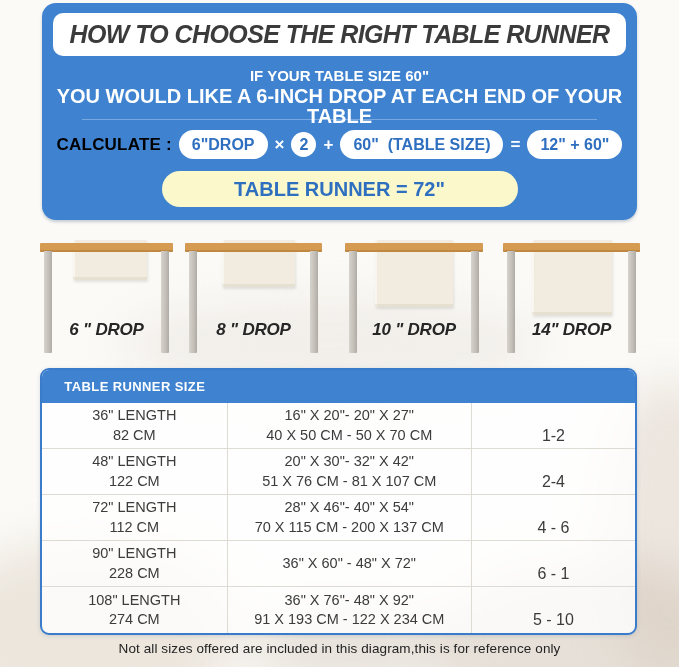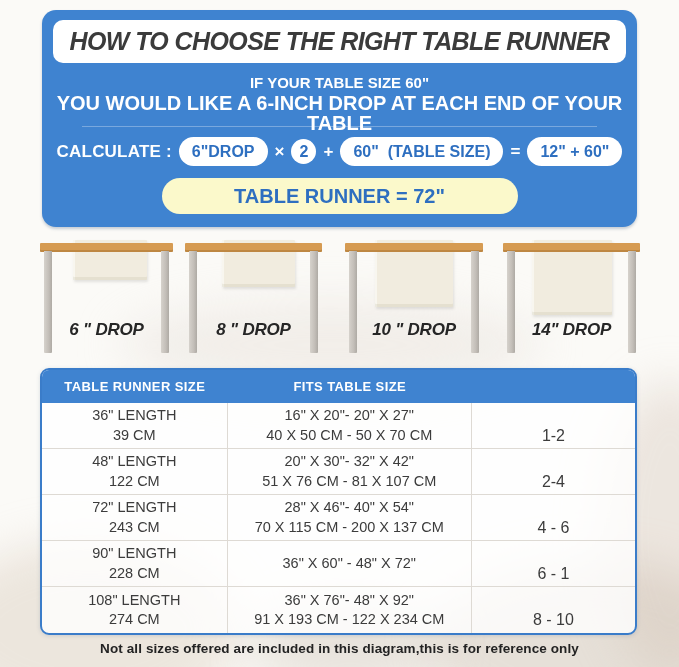--- a/index.html
+++ b/index.html
@@ -16,21 +16,20 @@
   .blob.c{left:120px;top:300px;width:420px;height:90px;background:rgba(231,225,217,.45);}
   .blob.d{left:600px;top:380px;width:140px;height:300px;background:rgba(208,193,178,.35);}
   .blob.e{left:250px;top:600px;width:200px;height:90px;background:rgba(190,175,158,.30);}
 
   
   .panel{
     position:absolute;left:42px;top:3px;width:595px;height:217px;
     background:var(--panel-blue,#3f83d0);
     border-radius:14px;
     box-shadow:0 2px 3px rgba(40,70,110,.25);
-    margin-top:7px;
   }
   .title-box{
     position:absolute;left:11px;top:10px;width:573px;height:43px;
     background:#ffffff;border-radius:10px;
     display:flex;align-items:center;justify-content:center;
   }
   .title-box .t{
     font-size:25px;font-weight:800;font-style:italic;color:#3b3b3b;
     letter-spacing:-0.6px;white-space:nowrap;
   }
@@ -41,21 +40,21 @@
   .subtitle .l1{font-size:15px;line-height:20px;}
   .subtitle .l2{font-size:20px;line-height:20px;}
   .panel-divider{
     position:absolute;left:40px;top:116px;width:515px;height:1px;
     background:rgba(255,255,255,.30);
   }
   .formula-row{
     position:absolute;left:0;top:127px;width:100%;
     display:flex;align-items:center;justify-content:center;gap:7px;
   }
-  .calc-label{color:#ffffff;font-size:17px;font-weight:800;letter-spacing:.2px;white-space:pre;}
+  .calc-label{color:#000000;font-size:17px;font-weight:800;letter-spacing:.2px;white-space:pre;}
   .pill{
     background:#ffffff;color:var(--pill-blue,#2e6fc0);
     border-radius:15px;height:29px;display:flex;align-items:center;justify-content:center;
     padding:0 13px;font-size:16px;font-weight:800;white-space:pre;
   }
   .op{color:#ffffff;font-size:17px;font-weight:800;}
   .circle{
     background:#ffffff;color:var(--pill-blue,#2e6fc0);
     width:25px;height:25px;border-radius:50%;
     display:flex;align-items:center;justify-content:center;
@@ -127,21 +126,21 @@
   .tcell{
     display:flex;flex-direction:column;align-items:center;justify-content:center;
     border-right:1px solid #dedad4;
     color:#3c3c3c;font-size:14.5px;line-height:1.32;
     text-align:center;white-space:pre;
   }
   .tcell.last{border-right:none;font-size:16px;margin-top:20px;}
 
   .footer-note{
     position:absolute;left:0;top:641px;width:100%;text-align:center;
-    font-size:13.5px;font-weight:700;color:#232323;letter-spacing:.1px;
+    font-size:13.5px;font-weight:400;color:#232323;letter-spacing:.1px;
   }
 </style>
 </head>
 <body>
 
 <div class="stage">
 
   <div class="blob a"></div>
   <div class="blob b"></div>
   <div class="blob c"></div>
@@ -195,46 +194,45 @@
     <div class="runner"></div>
     <div class="top"></div>
     <div class="leg l"></div>
     <div class="leg r"></div>
     <div class="dlabel">14" DROP</div>
   </div>
 
   <div class="size-table">
     <div class="thead">
       <div class="hcell">TABLE RUNNER SIZE</div>
-      <div class="hcell">FITS TABLE SIZE</div>
     </div>
     <div class="tbody">
         <div class="trow">
-          <div class="tcell"><span>36" LENGTH</span><span>39 CM</span></div>
+          <div class="tcell"><span>36" LENGTH</span><span>82 CM</span></div>
           <div class="tcell"><span>16" X 20"- 20" X 27"</span><span>40 X 50 CM - 50 X 70 CM</span></div>
           <div class="tcell last"><span>1-2</span></div>
         </div>
         <div class="trow">
           <div class="tcell"><span>48" LENGTH</span><span>122 CM</span></div>
           <div class="tcell"><span>20" X 30"- 32" X 42"</span><span>51 X 76 CM - 81 X 107 CM</span></div>
           <div class="tcell last"><span>2-4</span></div>
         </div>
         <div class="trow">
-          <div class="tcell"><span>72" LENGTH</span><span>243 CM</span></div>
+          <div class="tcell"><span>72" LENGTH</span><span>112 CM</span></div>
           <div class="tcell"><span>28" X 46"- 40" X 54"</span><span>70 X 115 CM - 200 X 137 CM</span></div>
           <div class="tcell last"><span>4 - 6</span></div>
         </div>
         <div class="trow">
           <div class="tcell"><span>90" LENGTH</span><span>228 CM</span></div>
           <div class="tcell"><span>36" X 60" - 48" X 72"</span></div>
           <div class="tcell last"><span>6 - 1</span></div>
         </div>
         <div class="trow">
           <div class="tcell"><span>108" LENGTH</span><span>274 CM</span></div>
           <div class="tcell"><span>36" X 76"- 48" X 92"</span><span>91 X 193 CM - 122 X 234 CM</span></div>
-          <div class="tcell last"><span>8 - 10</span></div>
+          <div class="tcell last"><span>5 - 10</span></div>
         </div>
       </div>
   </div>
 
   <div class="footer-note">Not all sizes offered are included in this diagram,this is for reference only</div>
 
 </div>
 
 </body></html>

